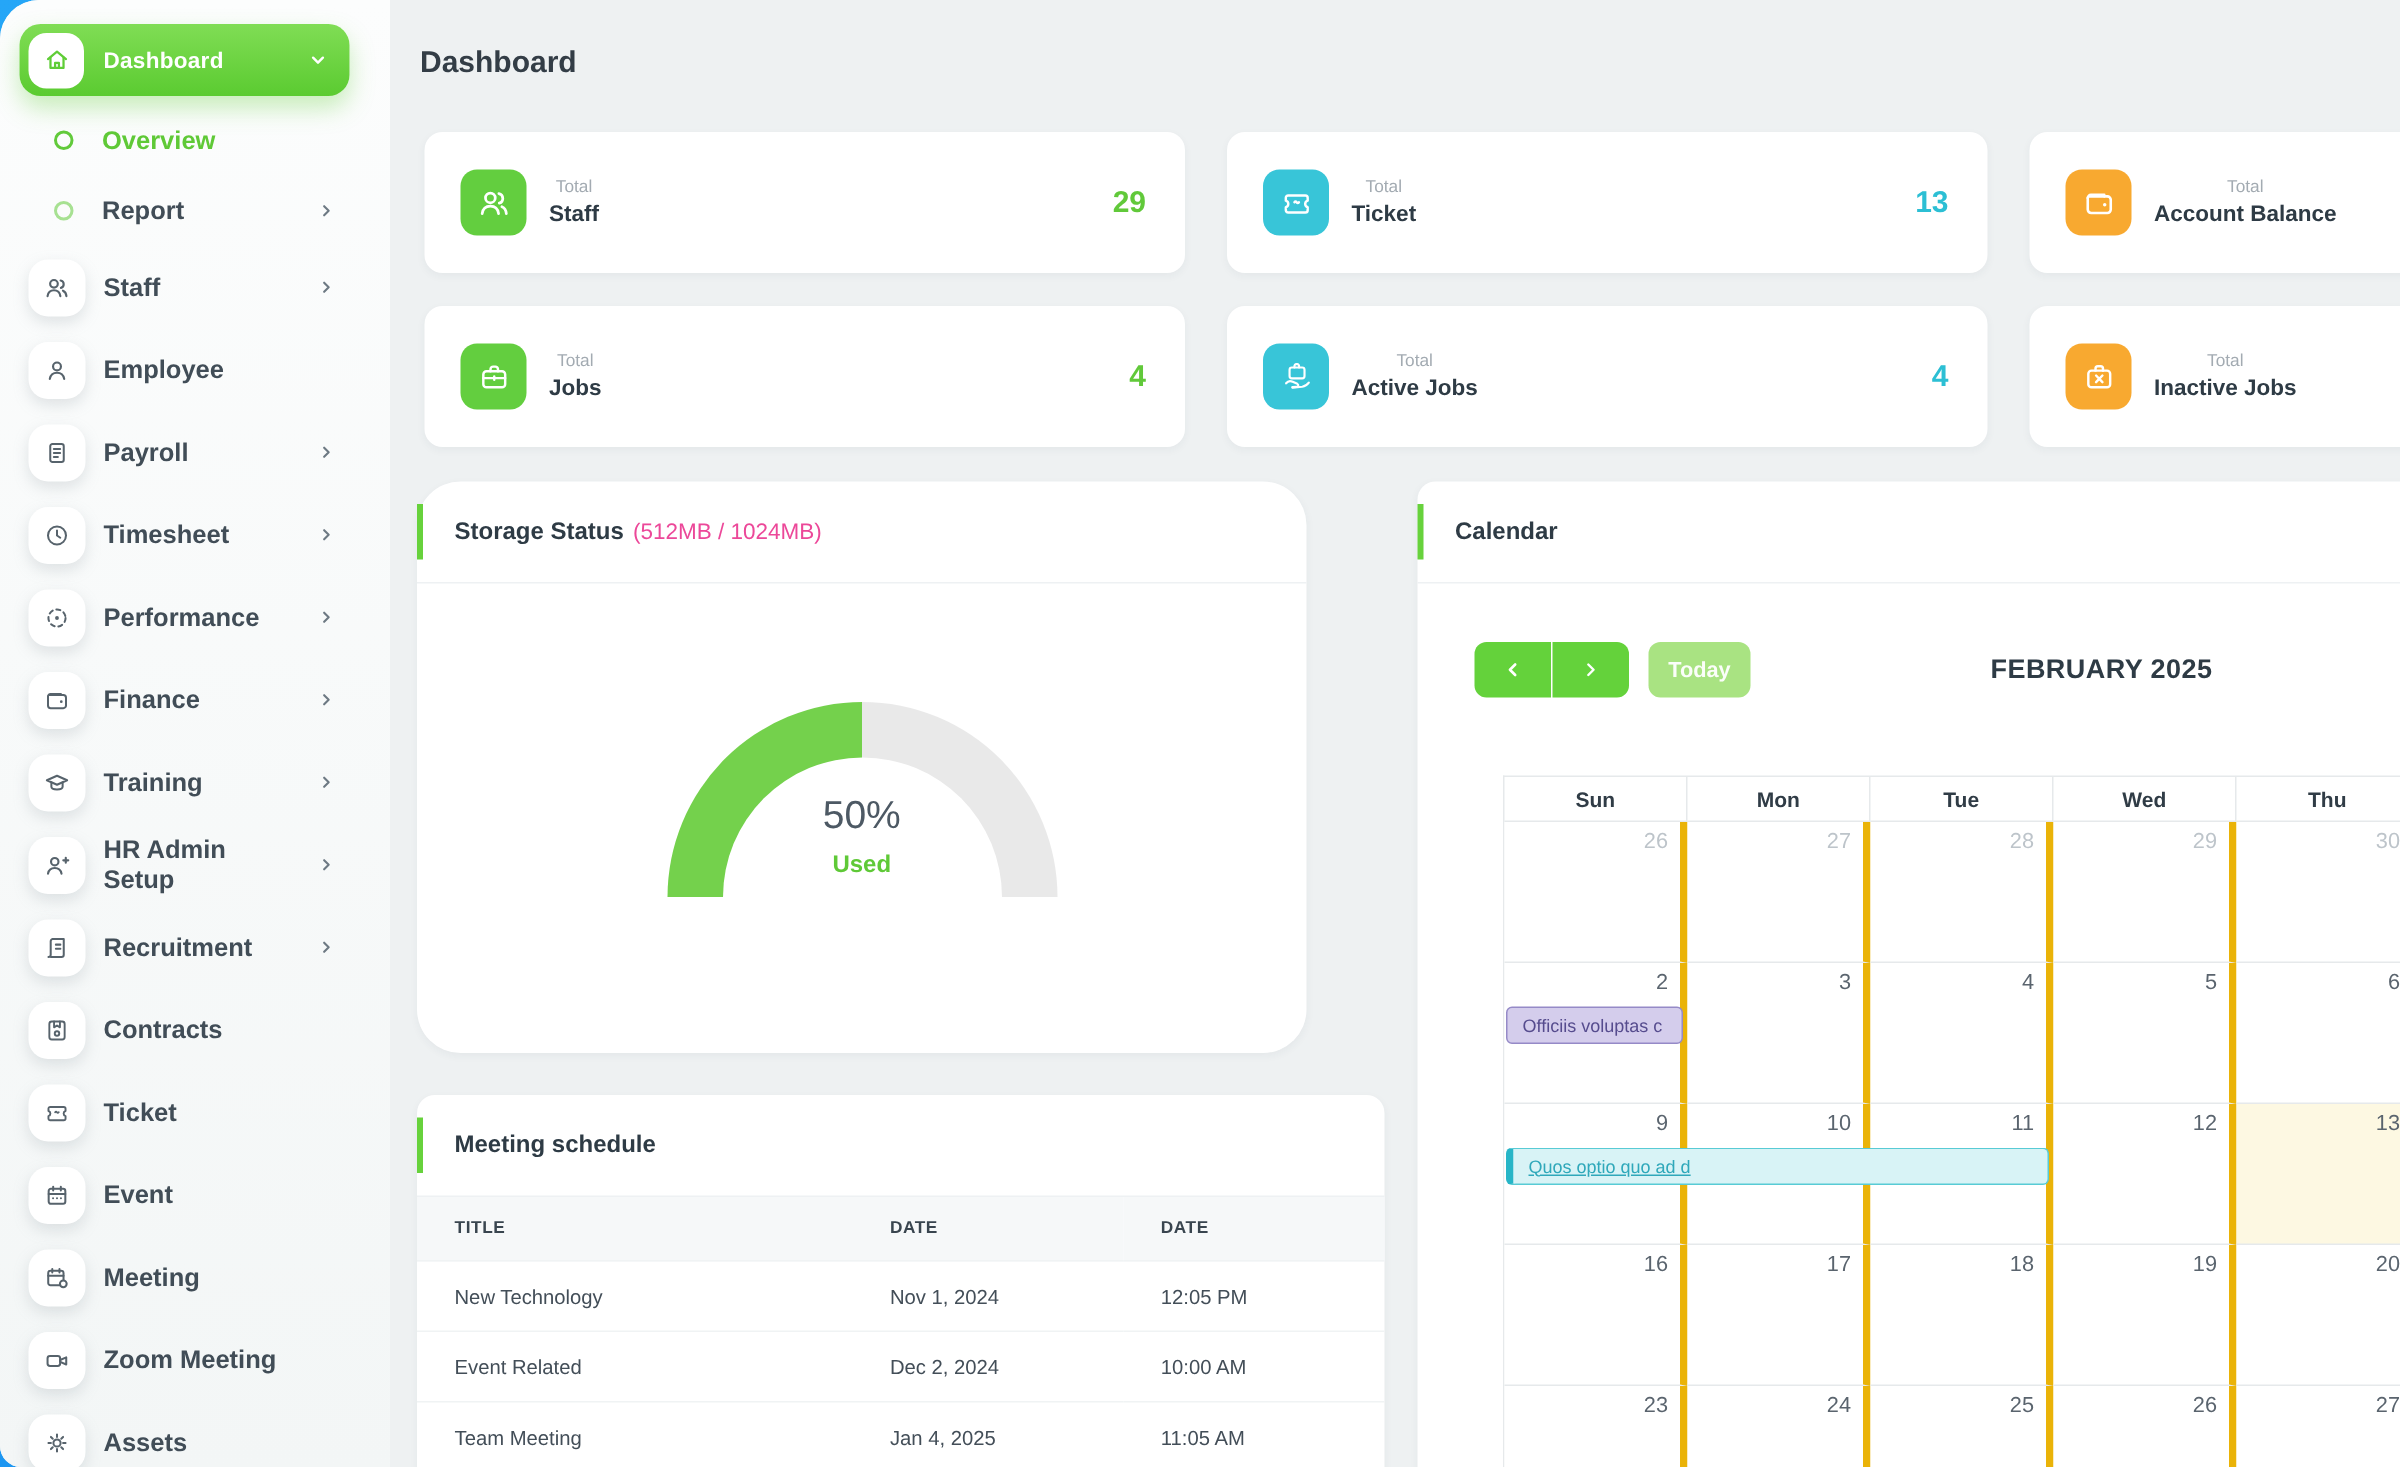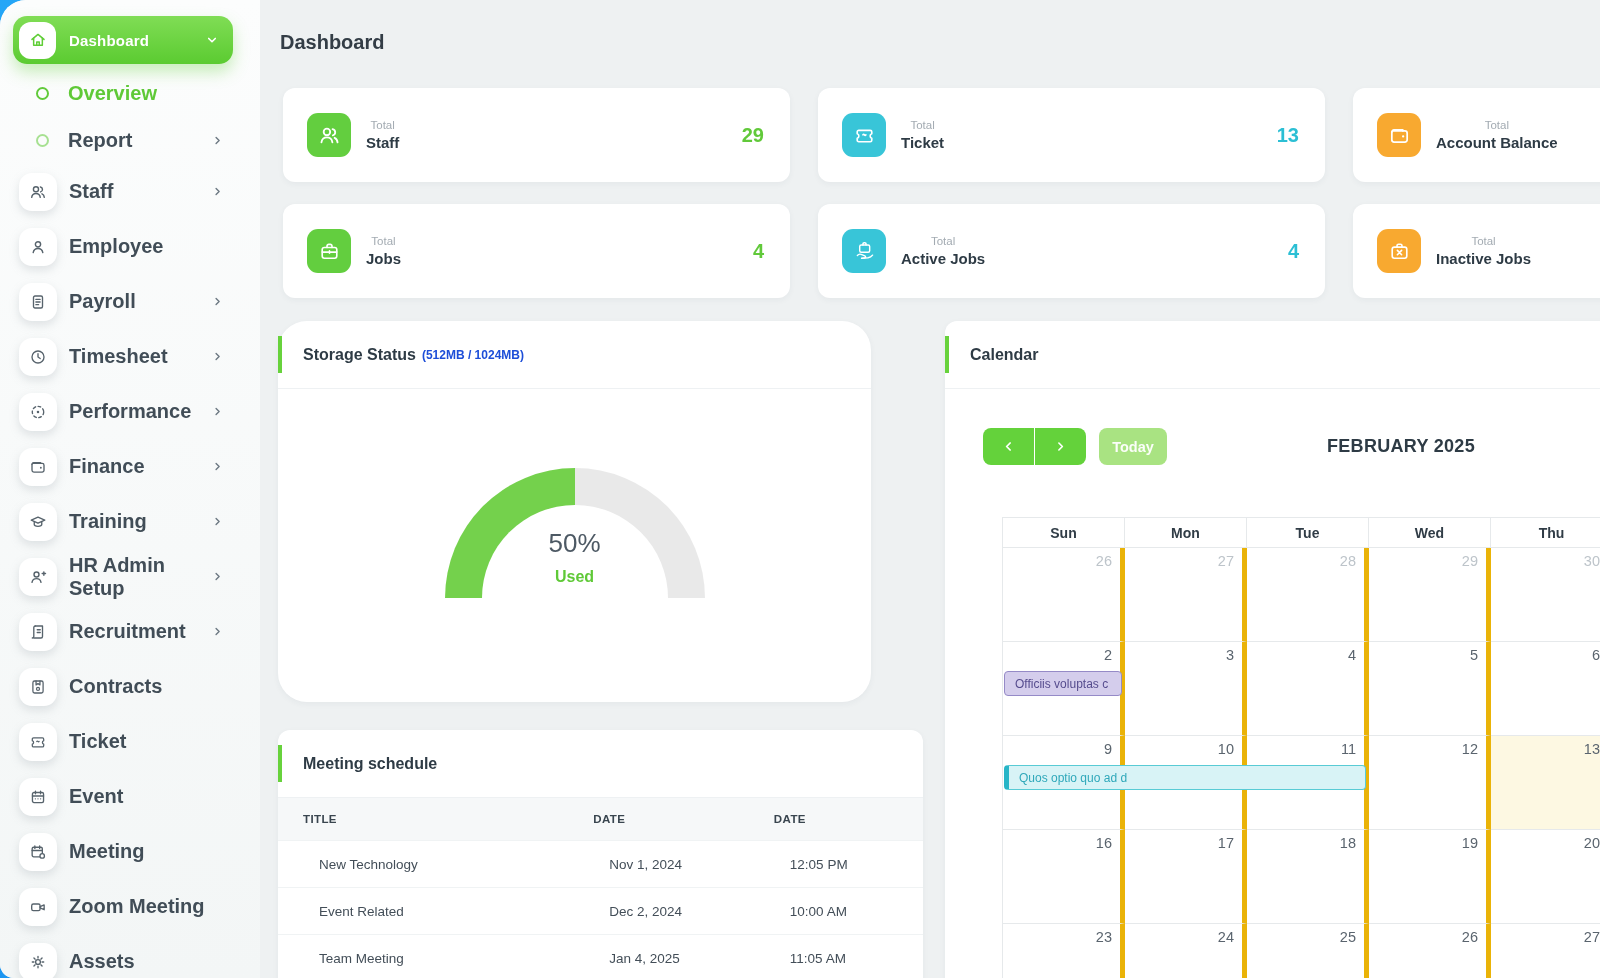--- a/index.html
+++ b/index.html
@@ -21,21 +21,21 @@
   .active-chev{margin-left:auto;color:#fff;display:flex;}
   .active-chev svg{width:14px;height:14px;}
   #side-items{position:absolute;top:70px;left:0;right:0;}
   .side-sub{display:flex;align-items:center;height:47px;padding-left:36px;gap:19px;cursor:pointer;}
   .ring{width:9px;height:9px;border:2.5px solid #62ca3b;border-radius:50%;flex:0 0 auto;}
   .side-sub.dim .ring{opacity:.55;}
   .side-row{display:flex;align-items:center;height:55px;padding-left:19px;gap:12px;cursor:pointer;}
   .icon-sq{width:38px;height:38px;border-radius:13px;background:#fff;color:#57636c;flex:0 0 auto;
            box-shadow:0 4px 10px rgba(150,162,170,.28);display:flex;align-items:center;justify-content:center;}
   .icon-sq svg{width:18px;height:18px;}
-  .side-lbl{font-size:20px;font-weight:700;color:#414d57;}
+  .side-lbl{font-size:17px;font-weight:700;color:#414d57;}
   .side-sub.active .side-lbl{color:#5fc937;}
   .chev{margin-left:auto;margin-right:36px;color:#6d7983;display:flex;}
   .chev svg{width:13px;height:13px;}
 
   
   .page-title{position:absolute;left:280px;top:18px;font-size:20px;font-weight:700;color:#333d46;}
 
   .cards{position:absolute;left:283px;top:88px;width:1580px;display:flex;flex-wrap:wrap;
          column-gap:28px;row-gap:22px;}
   .scard{width:507px;height:94px;background:#fff;border-radius:12px;
@@ -46,38 +46,38 @@
   .sic svg{width:23px;height:23px;}
   .scap{font-size:11.5px;color:#a3abb2;margin-bottom:3px;text-align:center;}
   .slbl{font-size:15px;font-weight:700;color:#2e3b45;}
   .sval{margin-left:auto;font-size:20px;font-weight:700;}
 
   .panel{position:absolute;background:#fff;border-radius:12px;box-shadow:0 2px 6px rgba(40,55,70,.05);}
   .panel-head{position:relative;height:67px;border-bottom:1px solid #eef1f3;
               display:flex;align-items:center;padding-left:25px;}
   .panel-head:before{content:"";position:absolute;left:0;top:15px;width:4px;height:37px;background:#67d23c;}
   .panel-title{font-size:16px;font-weight:700;color:#2e3b45;}
-  .panel-sub{font-size:12px;font-weight:700;color:#1d4ed8;margin-left:6px;}
+  .panel-sub{font-size:15px;font-weight:400;color:#ec4899;margin-left:6px;}
 
   
   #storage-card{left:278px;top:321px;width:593px;height:381px;border-radius:29px;}
   .gauge{position:absolute;left:50%;top:147px;transform:translateX(-50%);width:260px;height:130px;}
   .gauge-arc{position:absolute;inset:0;border-radius:130px 130px 0 0;}
   .gauge-hole{position:absolute;left:37px;top:37px;width:186px;height:93px;background:#fff;
               border-radius:93px 93px 0 0;}
   .gauge-pct{position:absolute;left:0;right:0;top:60px;text-align:center;font-size:26px;color:#4d5964;}
   .gauge-cap{position:absolute;left:0;right:0;top:100px;text-align:center;font-size:16px;font-weight:700;color:#5fc937;}
 
   
   #meeting-card{left:278px;top:730px;width:645px;height:300px;}
   table.mtg{width:100%;border-collapse:collapse;}
   .mtg th{height:40px;background:#f6f8f9;font-size:11.5px;font-weight:700;color:#39454f;
           text-align:left;letter-spacing:.4px;padding-left:25px;}
   .mtg th:nth-child(1){width:45%}.mtg th:nth-child(2){width:28%}.mtg th:nth-child(3){width:27%}
-  .mtg td{height:44px;font-size:13.5px;color:#434e58;border-top:1px solid #f0f3f4;padding-left:41px;}
+  .mtg td{height:44px;font-size:13.5px;color:#434e58;border-top:1px solid #f0f3f4;padding-left:25px;}
 
   
   #calendar-card{left:945px;top:321px;width:912px;height:700px;}
   .cal-toolbar{position:absolute;left:38px;top:107px;display:flex;align-items:center;}
   .cal-btn{width:51px;height:37px;background:#64d23b;color:#fff;display:flex;align-items:center;
            justify-content:center;cursor:pointer;}
   .cal-btn svg{width:15px;height:15px;}
   .cal-btn.prev{border-radius:8px 0 0 8px;margin-right:1px;}
   .cal-btn.next{border-radius:0 8px 8px 0;}
   .cal-today{margin-left:13px;width:68px;height:37px;border-radius:8px;background:#a9e382;
@@ -530,21 +530,21 @@
               </div>
               <div class="cal-cell">
                 <span class="cal-daynum">11</span>
               </div>
               <div class="cal-cell">
                 <span class="cal-daynum">12</span>
               </div>
               <div class="cal-cell today">
                 <span class="cal-daynum">13</span>
               </div>
-              <div class="cal-event ev-teal" style="left: 1px; width: 362px;">Quos optio quo ad d</div>
+              <div class="cal-event ev-teal" style="left: 1px; width: 362px; text-decoration: underline;">Quos optio quo ad d</div>
             </div>
             <div class="cal-week">
               <div class="cal-cell">
                 <span class="cal-daynum">16</span>
               </div>
               <div class="cal-cell">
                 <span class="cal-daynum">17</span>
               </div>
               <div class="cal-cell">
                 <span class="cal-daynum">18</span>

